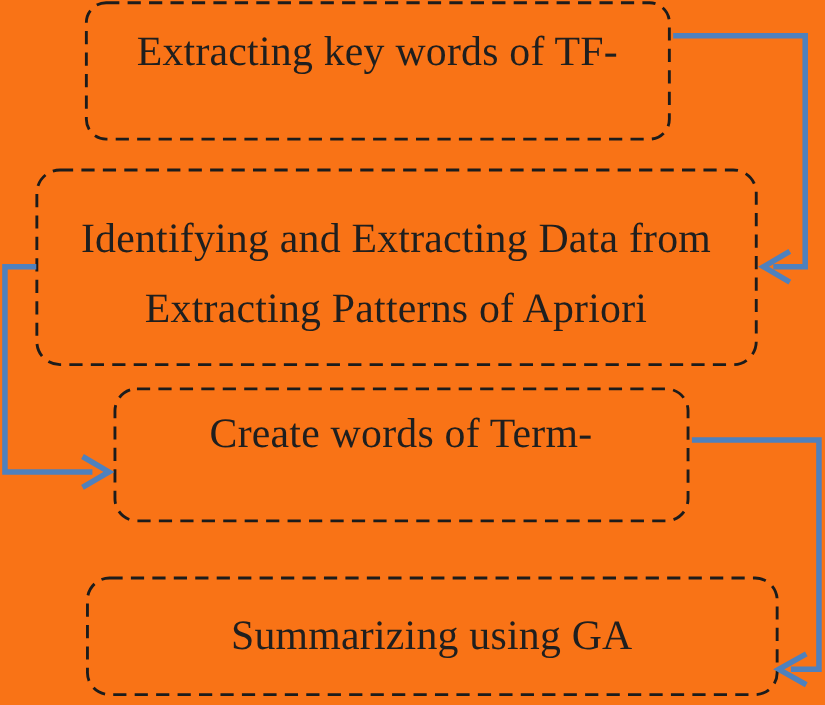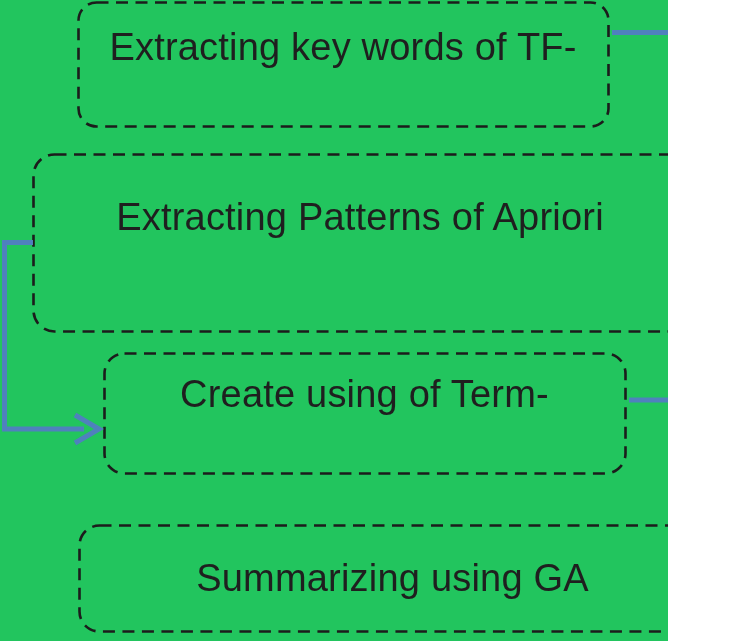--- a/index.html
+++ b/index.html
@@ -1,22 +1,22 @@
 <!DOCTYPE html>
 <html><head>
 <meta charset="utf-8">
 <style>
   html, body { margin: 0; padding: 0; background: #ffffff; }
   .canvas {
     position: relative;
-    width: 668px;
+    width: 750px;
     height: 641px;
-    background: #22c55e;
+    background: #f97316;
     overflow: hidden;
-    font-family: Liberation Sans, sans-serif;
+    font-family: Liberation Serif, serif;
   }
   .canvas > svg { position: absolute; left: 0; top: 0; }
   .node-border {
     fill: none;
     stroke-width: 2.6;
     stroke-dasharray: 12 7.5;
   }
   .arrow path, .arrow polyline {
     fill: none;
     stroke-width: 5;
@@ -57,24 +57,25 @@
       <path class="shaft" d="M629 400 H744.5 V608.5 H719"></path>
       <polyline class="head" points="733,594.5 708,608.5 733,622.5"></polyline>
     </g>
   </svg>
 
   <div class="label" style="left:78px; top:26px; width:530px; line-height:43px;">
     <div class="line">Extracting key words of TF-</div>
   </div>
 
   <div class="label" style="left:33px; top:185px; width:654px; line-height:64px;">
+    <div class="line">Identifying and Extracting Data from</div>
     <div class="line">Extracting Patterns of Apriori</div>
   </div>
 
   <div class="label" style="left:104px; top:374px; width:521px; line-height:41px;">
-    <div class="line">Create using of Term-</div>
+    <div class="line">Create words of Term-</div>
   </div>
 
   <div class="label" style="left:79px; top:558px; width:627px; line-height:40px;">
     <div class="line">Summarizing using GA</div>
   </div>
 
 </div>
 
 </body></html>

